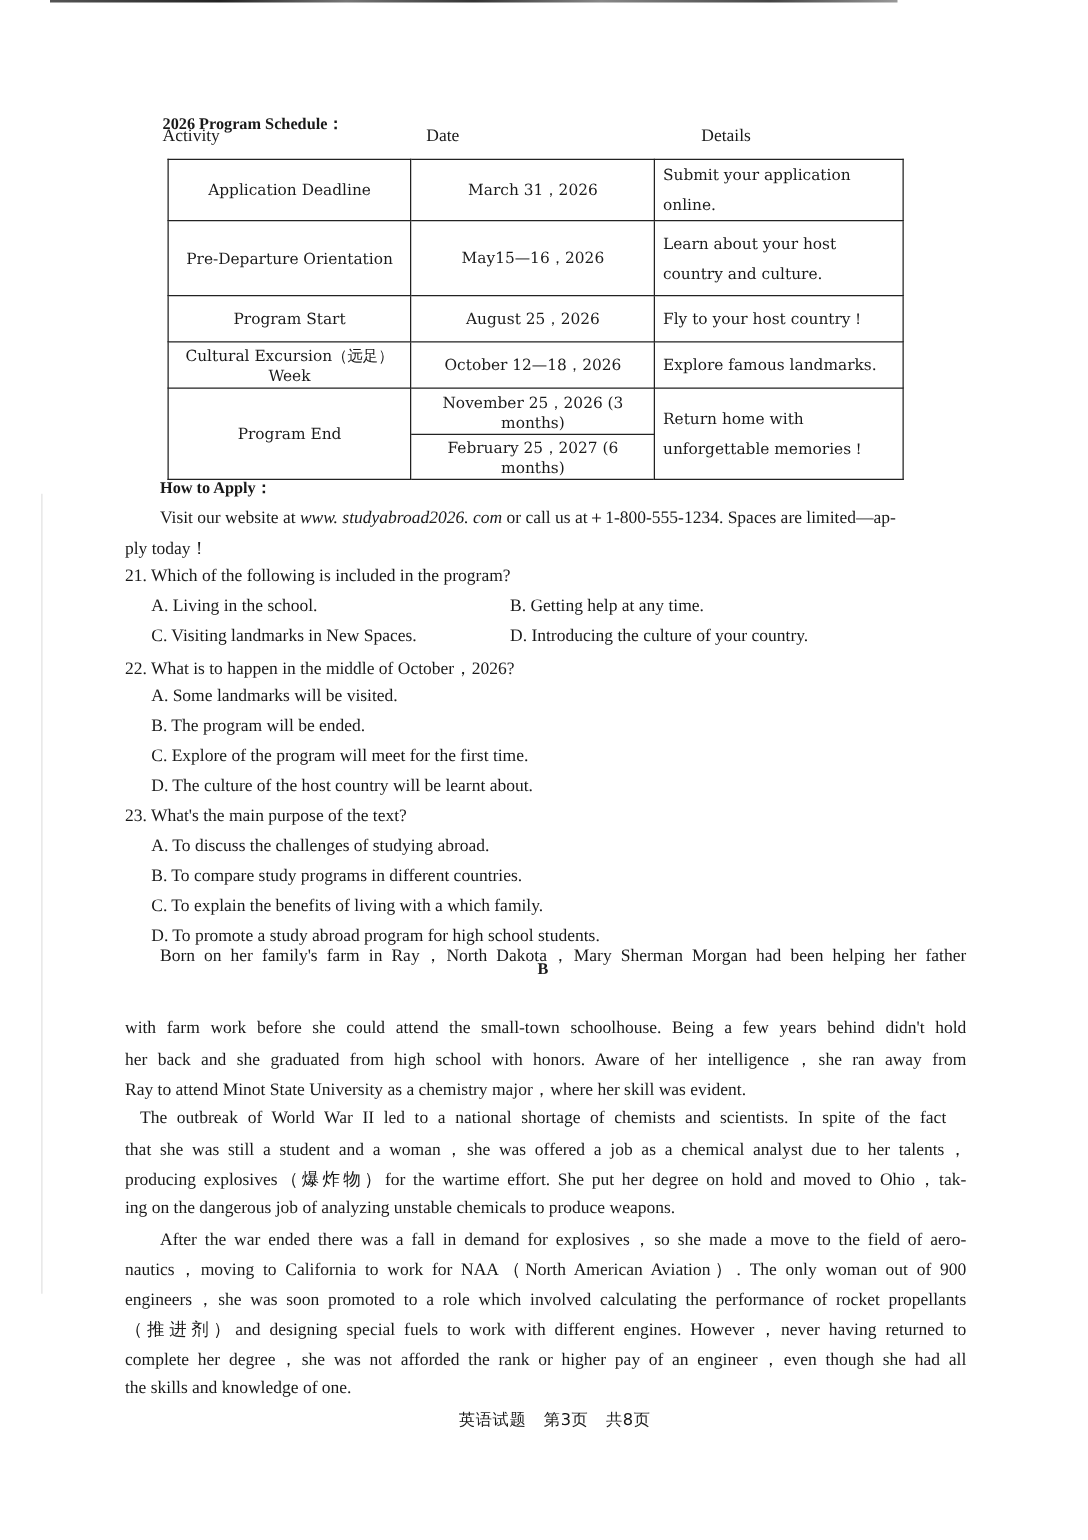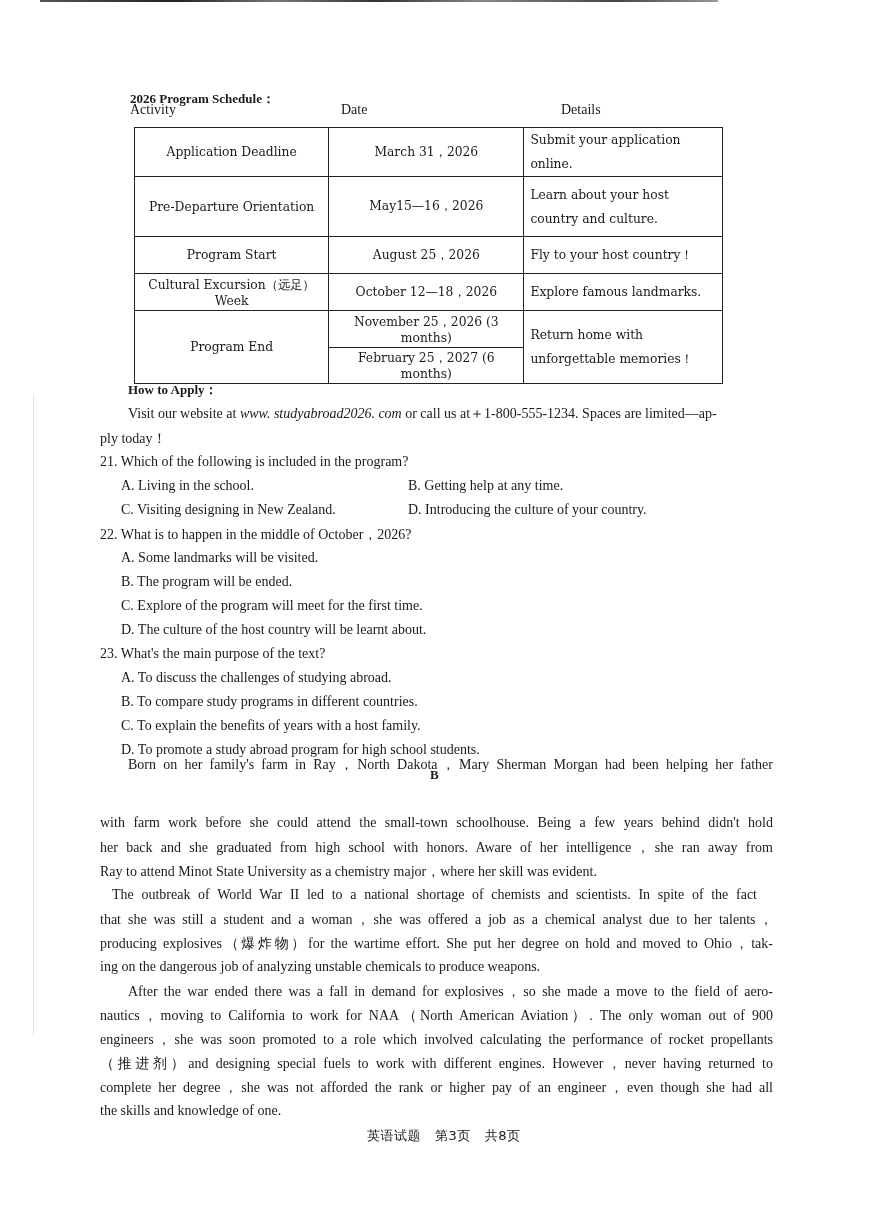--- a/index.html
+++ b/index.html
@@ -108,33 +108,33 @@
 
 <div class="abs bold how-title">How to Apply：</div>
 <div class="abs para-line" style="left:128px; top:405px;">
   <span>Visit our website at </span><span class="ital">www. studyabroad2026. com</span><span> or call us at＋1-800-555-1234. Spaces are limited—ap-</span>
 </div>
 <div class="abs para-line" style="left:100px; top:430px;">ply today！</div>
 
 <div class="line" style="top:454px;">21. Which of the following is included in the program?</div>
 <div class="opt" style="left:121px; top:478px;">A. Living in the school.</div>
 <div class="opt" style="left:408px; top:478px;">B. Getting help at any time.</div>
-<div class="opt" style="left:121px; top:502px;">C. Visiting designing in New Zealand.</div>
+<div class="opt" style="left:121px; top:502px;">C. Visiting landmarks in New Spaces.</div>
 <div class="opt" style="left:408px; top:502px;">D. Introducing the culture of your country.</div>
 
 <div class="line" style="top:526px;">22. What is to happen in the middle of October，2026?</div>
 <div class="opt" style="left:121px; top:550px;">A. Some landmarks will be visited.</div>
 <div class="opt" style="left:121px; top:574px;">B. The program will be ended.</div>
 <div class="opt" style="left:121px; top:598px;">C. Explore of the program will meet for the first time.</div>
 <div class="opt" style="left:121px; top:622px;">D. The culture of the host country will be learnt about.</div>
 
 <div class="line" style="top:646px;">23. What's the main purpose of the text?</div>
 <div class="opt" style="left:121px; top:670px;">A. To discuss the challenges of studying abroad.</div>
 <div class="opt" style="left:121px; top:694px;">B. To compare study programs in different countries.</div>
-<div class="opt" style="left:121px; top:718px;">C. To explain the benefits of years with a host family.</div>
+<div class="opt" style="left:121px; top:718px;">C. To explain the benefits of living with a which family.</div>
 <div class="opt" style="left:121px; top:742px;">D. To promote a study abroad program for high school students.</div>
 
 <div class="abs bold section-b">B</div>
 
 <div class="just" style="top: 756px; left: 128px; width: 645px; white-space: normal; height: 20px; overflow: hidden;">Born on her family's farm in Ray，North Dakota，Mary Sherman Morgan had been helping her father</div>
 <div class="just" style="top: 815px; white-space: normal; height: 20px; overflow: hidden;">with farm work before she could attend the small-town schoolhouse. Being a few years behind didn't hold</div>
 <div class="just" style="top: 839px; white-space: normal; height: 20px; overflow: hidden;">her back and she graduated from high school with honors. Aware of her intelligence，she ran away from</div>
 <div class="abs para-line" style="left:100px; top:863px;">Ray to attend Minot State University as a chemistry major，where her skill was evident.</div>
 
 <div class="just" style="top: 887px; left: 112px; width: 645px; white-space: normal; height: 20px; overflow: hidden;">The outbreak of World War II led to a national shortage of chemists and scientists. In spite of the fact</div>

